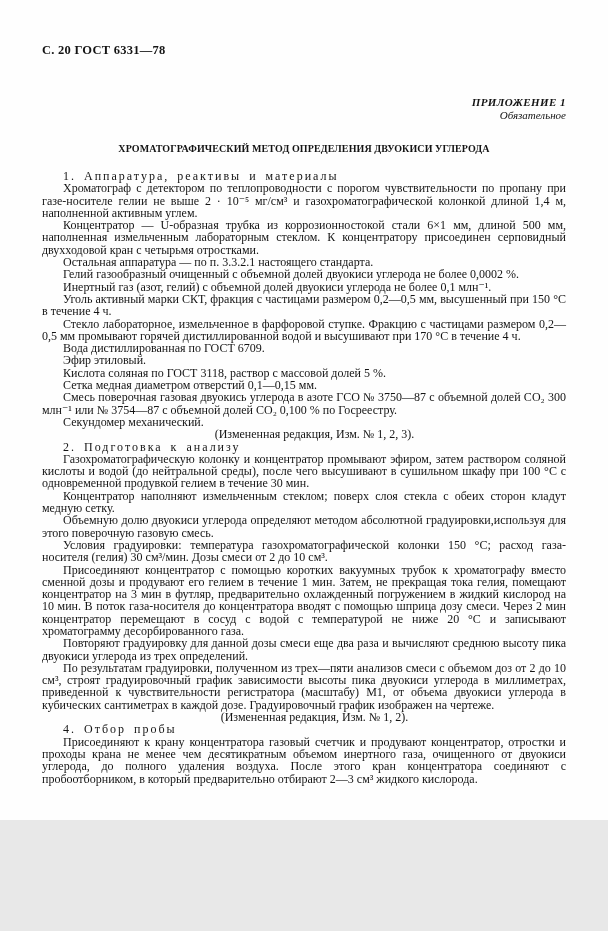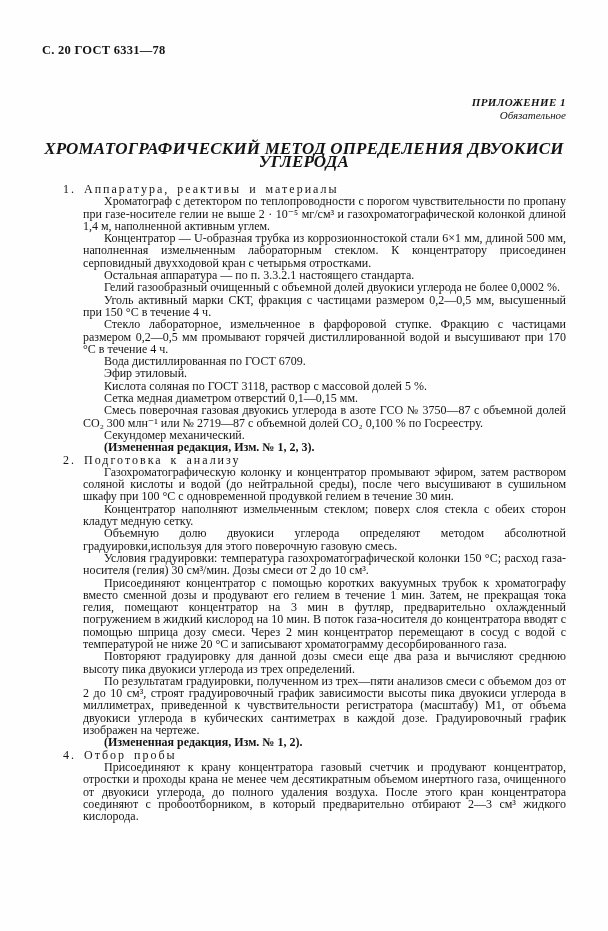--- a/index.html
+++ b/index.html
@@ -1,20 +1,20 @@
 <!DOCTYPE html>
 <html><head>
 <meta charset="utf-8">
 <style>
   html, body { margin: 0; padding: 0; }
   body { background: #e8e8e8; }
   .page {
     position: relative;
     width: 608px;
-    height: 931px;
+    height: 820px;
     background: #fefefe;
     color: #141414;
     font-family: "Liberation Serif", "DejaVu Serif", serif;
     overflow: hidden;
     box-sizing: border-box;
     padding: 44px 42px 0 42px;
   }
   .page-header {
     font-weight: bold;
     font-size: 12.5px;
@@ -26,43 +26,41 @@
     text-align: right;
     font-style: italic;
     font-size: 11px;
     line-height: 12.5px;
   }
   .annex-label { font-weight: bold; letter-spacing: 0.04em; margin-top: 39px; }
   .doc-title {
     margin-top: 21px;
     text-align: center;
     font-weight: bold;
-    font-size: 17px;
+    font-size: 10px;
     line-height: 13px;
     letter-spacing: 0.01em;
-    font-style: italic;
   }
   .body-text {
     margin-top: 15px;
     font-size: 12px;
     line-height: 12.3px;
     text-align: justify;
   }
   .section-heading {
     text-indent: 21px;
     letter-spacing: 2px;
     word-spacing: 3px;
     white-space: nowrap;
   }
   .paragraph {
     text-indent: 21px;
     text-align: justify;
-    margin-left: 41px;
   }
-  .paragraph.bold { font-weight: bold; text-align: left; }
+  .paragraph.bold { font-weight: normal; text-align: center; }
 </style>
 </head>
 <body>
 
 <div class="page" style="background: rgb(254, 254, 254); color: rgb(20, 20, 20);">
   <div class="page-header">С. 20 ГОСТ 6331—78</div>
 
   <div class="annex">
     <div class="annex-label">ПРИЛОЖЕНИЕ 1</div>
     <div class="annex-note">Обязательное</div>
@@ -70,27 +68,28 @@
 
   <div class="doc-title">ХРОМАТОГРАФИЧЕСКИЙ МЕТОД ОПРЕДЕЛЕНИЯ ДВУОКИСИ УГЛЕРОДА</div>
 
   <div class="body-text" id="sections">
       <div>
         <div class="section-heading">1. Аппаратура, реактивы и материалы</div>
         <div class="paragraph">Хроматограф с детектором по теплопроводности с порогом чувствительности по пропану при газе-носителе гелии не выше 2 · 10⁻⁵ мг/см³ и газохроматографической колонкой длиной 1,4 м, наполненной активным углем.</div>
         <div class="paragraph">Концентратор — U-образная трубка из коррозионностокой стали 6×1 мм, длиной 500 мм, наполненная измельченным лабораторным стеклом. К концентратору присоединен серповидный двухходовой кран с четырьмя отростками.</div>
         <div class="paragraph">Остальная аппаратура — по п. 3.3.2.1 настоящего стандарта.</div>
         <div class="paragraph">Гелий газообразный очищенный с объемной долей двуокиси углерода не более 0,0002 %.</div>
+        <div class="paragraph">Инертный газ (азот, гелий) с объемной долей двуокиси углерода не более 0,1 млн⁻¹.</div>
         <div class="paragraph">Уголь активный марки СКТ, фракция с частицами размером 0,2—0,5 мм, высушенный при 150 °С в течение 4 ч.</div>
         <div class="paragraph">Стекло лабораторное, измельченное в фарфоровой ступке. Фракцию с частицами размером 0,2—0,5 мм промывают горячей дистиллированной водой и высушивают при 170 °С в течение 4 ч.</div>
         <div class="paragraph">Вода дистиллированная по ГОСТ 6709.</div>
         <div class="paragraph">Эфир этиловый.</div>
         <div class="paragraph">Кислота соляная по ГОСТ 3118, раствор с массовой долей 5 %.</div>
         <div class="paragraph">Сетка медная диаметром отверстий 0,1—0,15 мм.</div>
-        <div class="paragraph">Смесь поверочная газовая двуокись углерода в азоте ГСО № 3750—87 с объемной долей СО₂ 300 млн⁻¹ или № 2719—87 с объемной долей СО₂ 0,100 % по Госреестру.</div>
+        <div class="paragraph">Смесь поверочная газовая двуокись углерода в азоте ГСО № 3750—87 с объемной долей СО₂ 300 млн⁻¹ или № 3754—87 с объемной долей СО₂ 0,100 % по Госреестру.</div>
         <div class="paragraph">Секундомер механический.</div>
         <div class="paragraph bold">(Измененная редакция, Изм. № 1, 2, 3).</div>
       </div>
       <div>
         <div class="section-heading">2. Подготовка к анализу</div>
         <div class="paragraph">Газохроматографическую колонку и концентратор промывают эфиром, затем раствором соляной кислоты и водой (до нейтральной среды), после чего высушивают в сушильном шкафу при 100 °С с одновременной продувкой гелием в течение 30 мин.</div>
         <div class="paragraph">Концентратор наполняют измельченным стеклом; поверх слоя стекла с обеих сторон кладут медную сетку.</div>
       </div>
       <div>
         <div class="paragraph">Объемную долю двуокиси углерода определяют методом абсолютной градуировки,используя для этого поверочную газовую смесь.</div>

